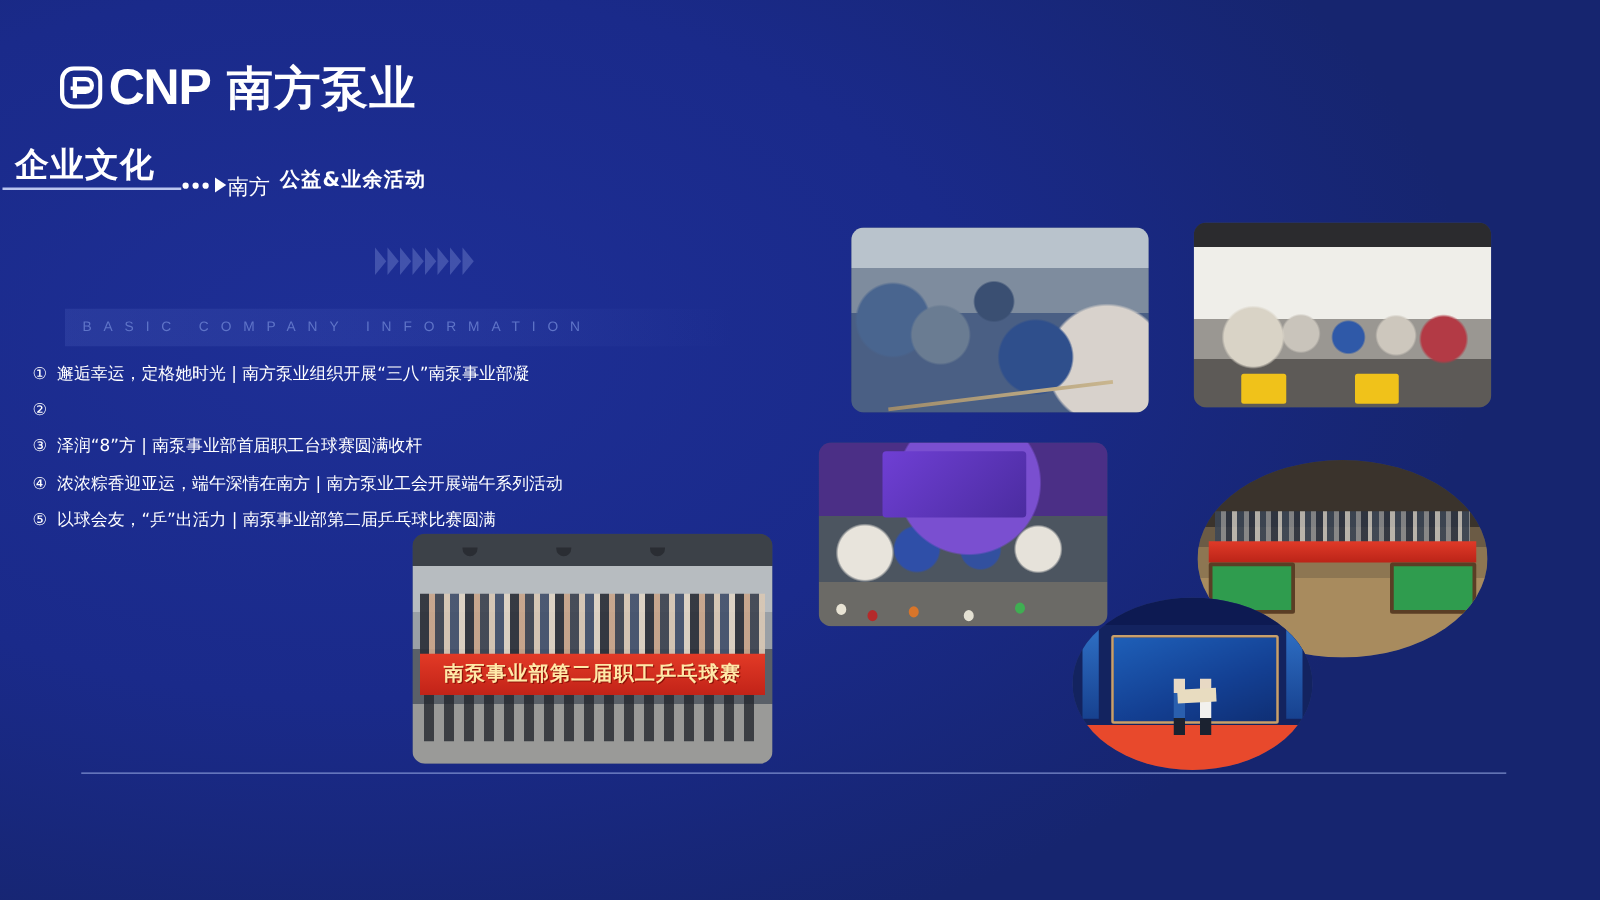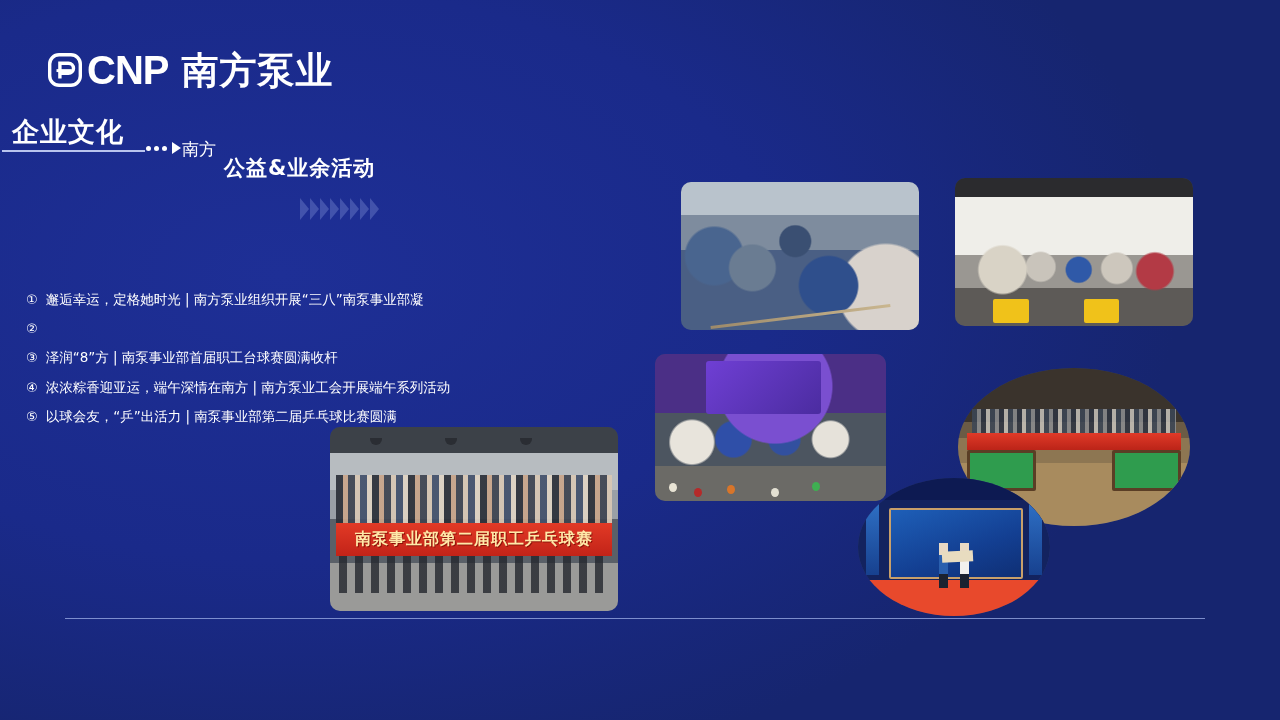--- a/index.html
+++ b/index.html
@@ -101,26 +101,25 @@
     top: 138px;
     font-size: 17px;
     color: #ffffff;
     font-weight: 400;
     font-family: "DejaVu Sans", sans-serif;
   }
   .sub-title {
     position: absolute;
     left: 224px;
     top: 134px;
-    font-size: 21px;
+    font-size: 16px;
     font-weight: 700;
     color: #ffffff;
     letter-spacing: 1px;
     font-family: "DejaVu Sans", sans-serif;
-    margin-top: 20px;
   }
 
   
   .chevrons {
     position: absolute;
     left: 300px;
     top: 198px;
     display: flex;
     gap: 1px;
     opacity: 0.33;
@@ -412,20 +411,23 @@
     <i class="chev"></i>
       <i class="chev"></i>
       <i class="chev"></i>
       <i class="chev"></i>
     <i class="chev"></i>
       <i class="chev"></i>
       <i class="chev"></i>
       <i class="chev"></i>
   </div>
 
+  <div class="watermark">
+    <span>BASIC COMPANY INFORMATION</span>
+  </div>
 
   <div class="bullets">
     <div class="bullet-item">
       <span class="bullet-num">①</span>
       <span>邂逅幸运，定格她时光 | 南方泵业组织开展“三八”南泵事业部凝</span>
     </div>
     <div class="bullet-item">
       <span class="bullet-num">②</span>
     </div>
     <div class="bullet-item">

